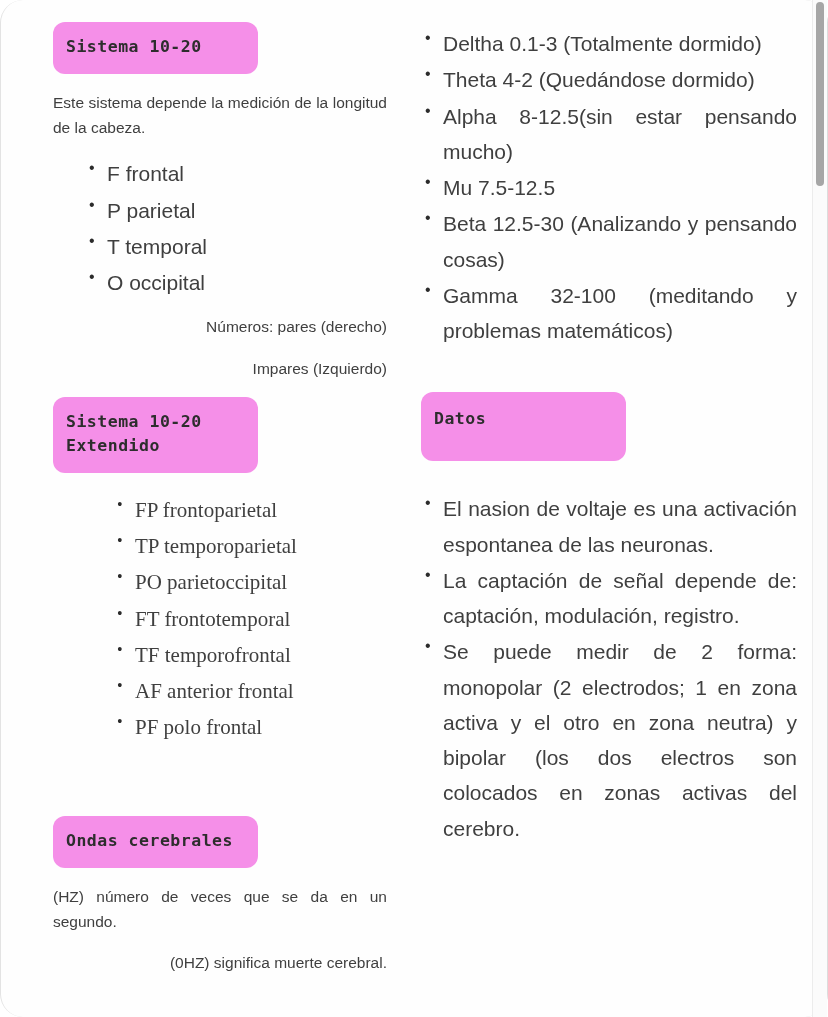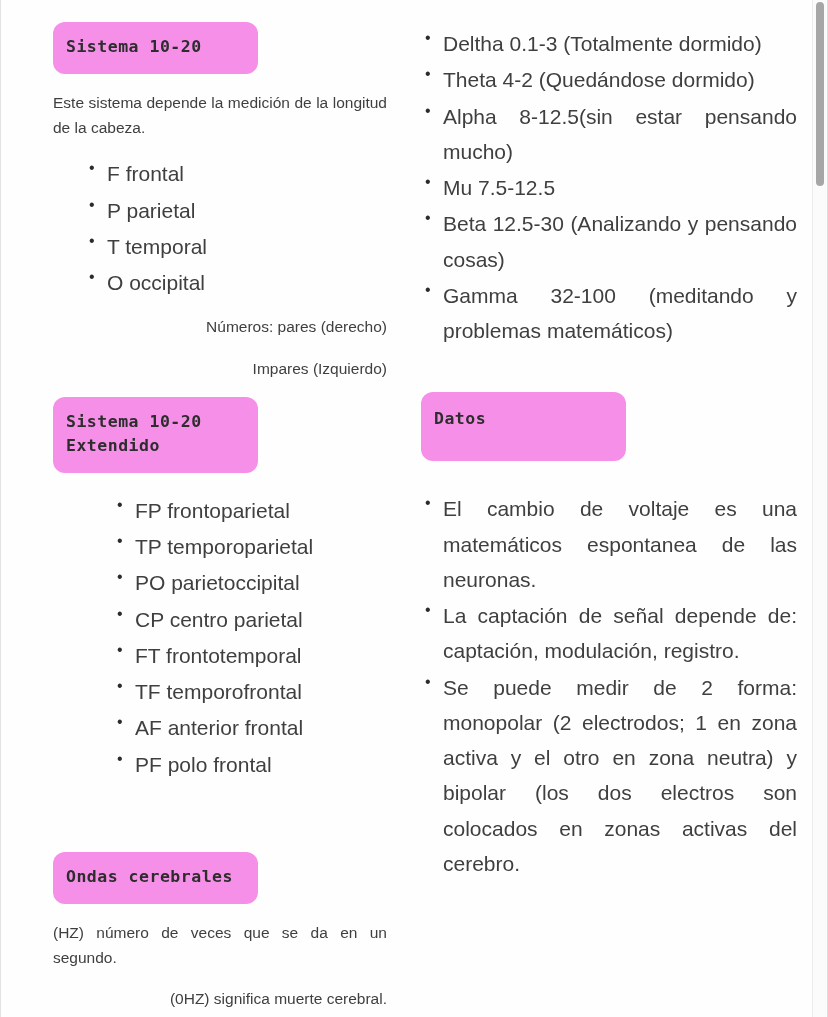--- a/index.html
+++ b/index.html
@@ -14,20 +14,21 @@
     color: #3f3f3f;
   }
 
   #page {
     position: relative;
     width: 828px;
     height: 1017px;
     background: #fefefe;
     border-left: 1px solid #e3e3e3;
     border-right: 1px solid #dcdcdc;
+    border-radius: 23px;
   }
 
   .columns {
     display: flex;
     flex-direction: row;
     width: 828px;
     padding-top: 22px;
   }
   .col-left  { width: 398px; padding-left: 52px; padding-right: 8px; }
   .col-right { width: 420px; padding-left: 22px; padding-right: 22px; }
@@ -78,21 +79,21 @@
   }
   ul.blist li::before {
     content: "\2022";
     position: absolute;
     left: 4px;
     top: -1px;
     font-size: 16px;
     color: #2b2b2b;
   }
   ul.blist.indent-1 { margin-left: 32px; }
-  ul.blist.indent-2 { margin-left: 60px; }
+  ul.blist.indent-2 { margin-left: 60px; font-family: Liberation Serif, serif; }
   ul.blist.justify li { text-align: justify; text-justify: inter-word; }
 
   
   .gap-sm { height: 10px; }
   .gap-md { height: 30px; }
   .gap-lg { height: 56px; }
 
   
   .scrollbar-track {
     position: absolute;
@@ -136,21 +137,20 @@
 
       <p class="body plain">Impares (Izquierdo)</p>
 
       <div class="hl wide-left">Sistema 10-20
 Extendido</div>
 
       <ul class="blist indent-2">
         <li>FP frontoparietal</li>
         <li>TP temporoparietal</li>
         <li>PO parietoccipital</li>
-        <li>CP centro parietal</li>
         <li>FT frontotemporal</li>
         <li>TF temporofrontal</li>
         <li>AF anterior frontal</li>
         <li>PF polo frontal</li>
       </ul>
 
       <div class="gap-lg"></div>
 
       <div class="hl ondas-box">Ondas cerebrales</div>
 
@@ -171,21 +171,21 @@
         <li>Gamma 32-100 (meditando y problemas matemáticos)</li>
       </ul>
 
       <div class="gap-md"></div>
 
       <div class="hl datos-box">Datos</div>
 
       <div class="gap-sm"></div>
 
       <ul class="blist justify">
-        <li>El cambio de voltaje es una matemáticos espontanea de las neuronas.</li>
+        <li>El nasion de voltaje es una activación espontanea de las neuronas.</li>
         <li>La captación de señal depende de: captación, modulación, registro.</li>
         <li>Se puede medir de 2 forma: monopolar (2 electrodos; 1 en zona activa y el otro en zona neutra) y bipolar (los dos electros son colocados en zonas activas del cerebro.</li>
       </ul>
 
     </div>
 
   </div>
 
   <div class="scrollbar-track">
     <div class="scrollbar-thumb"></div>

